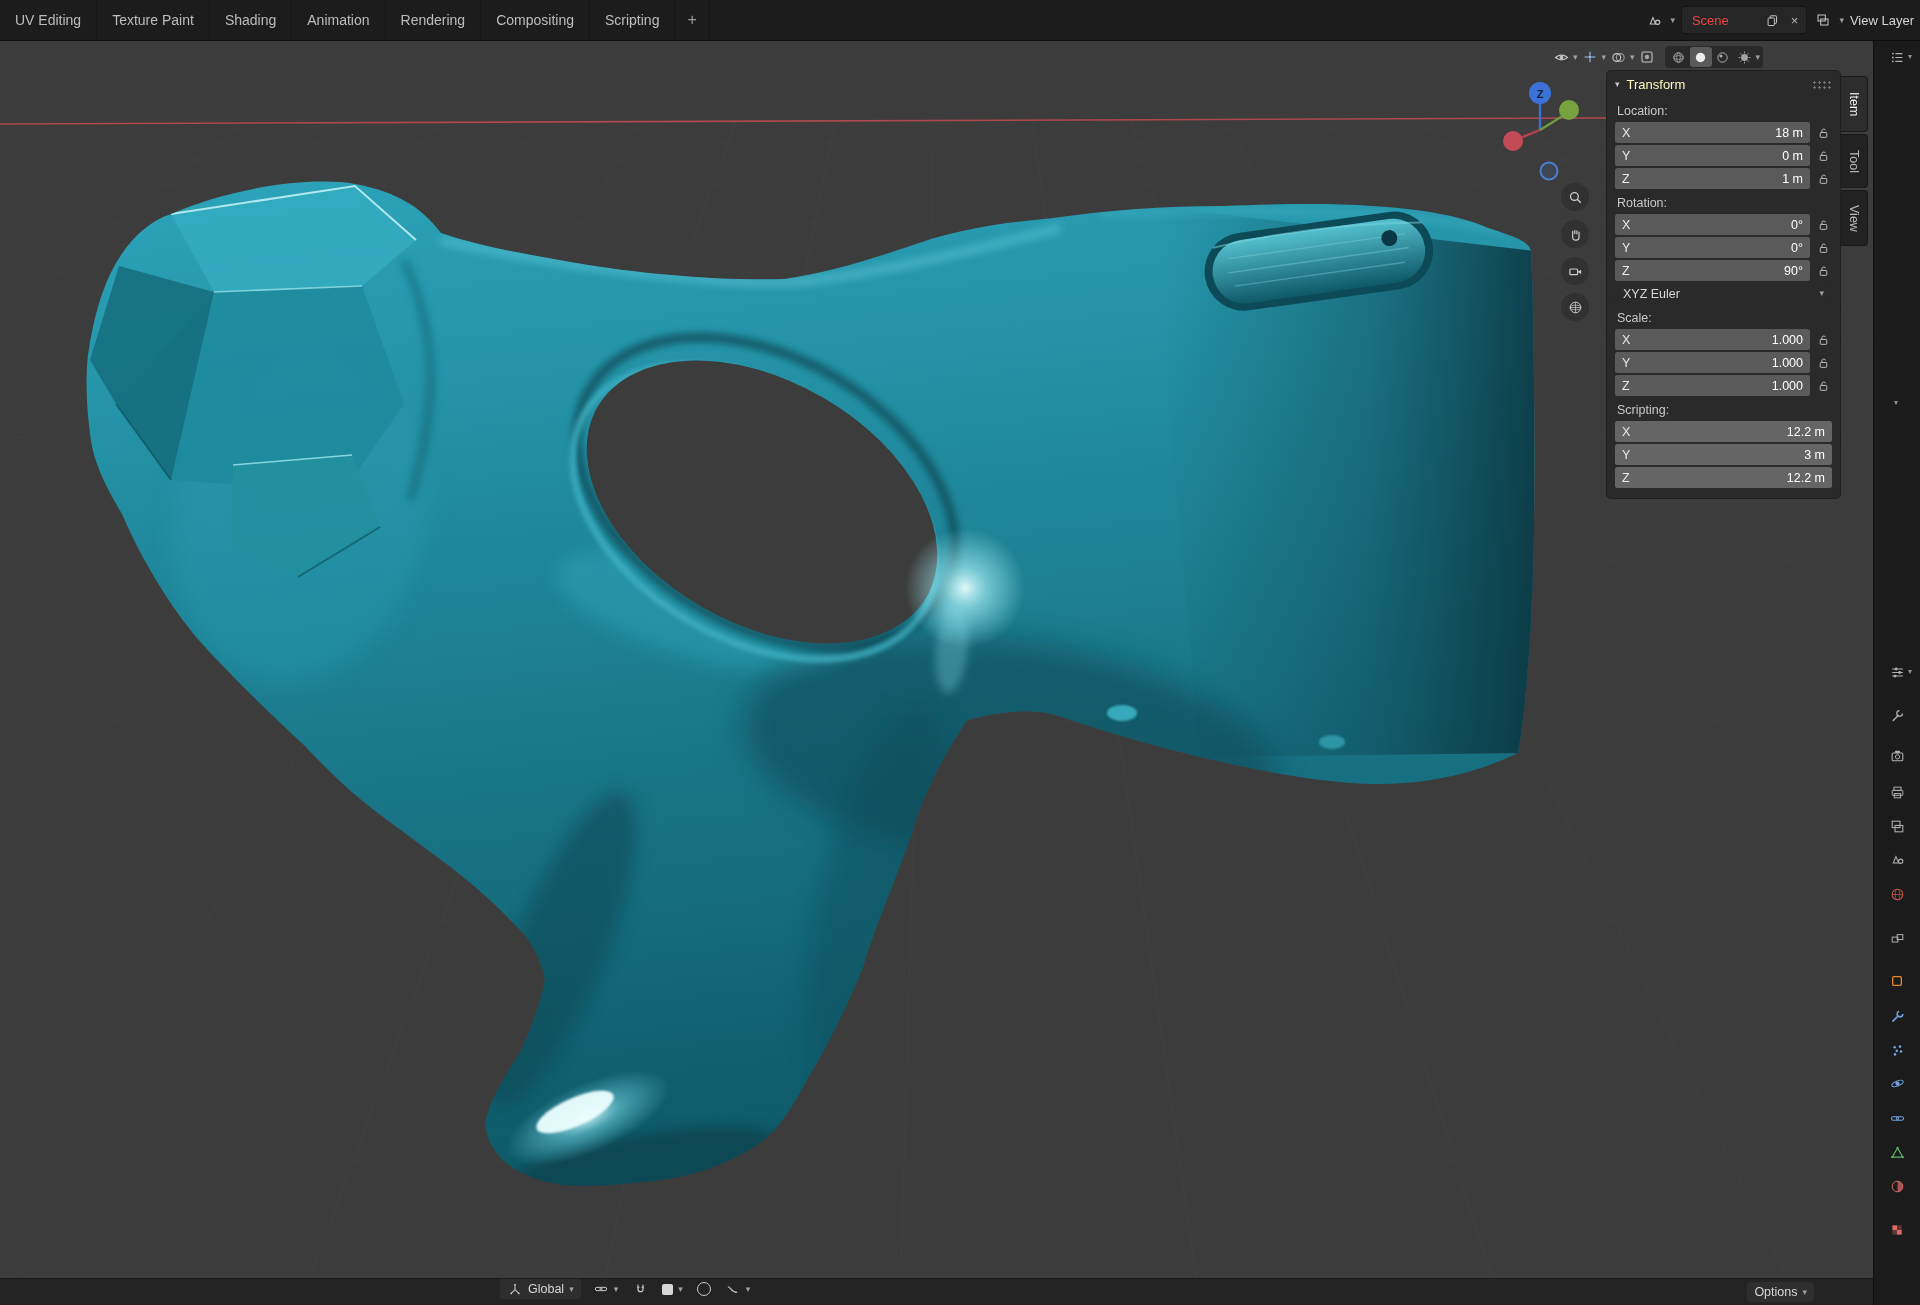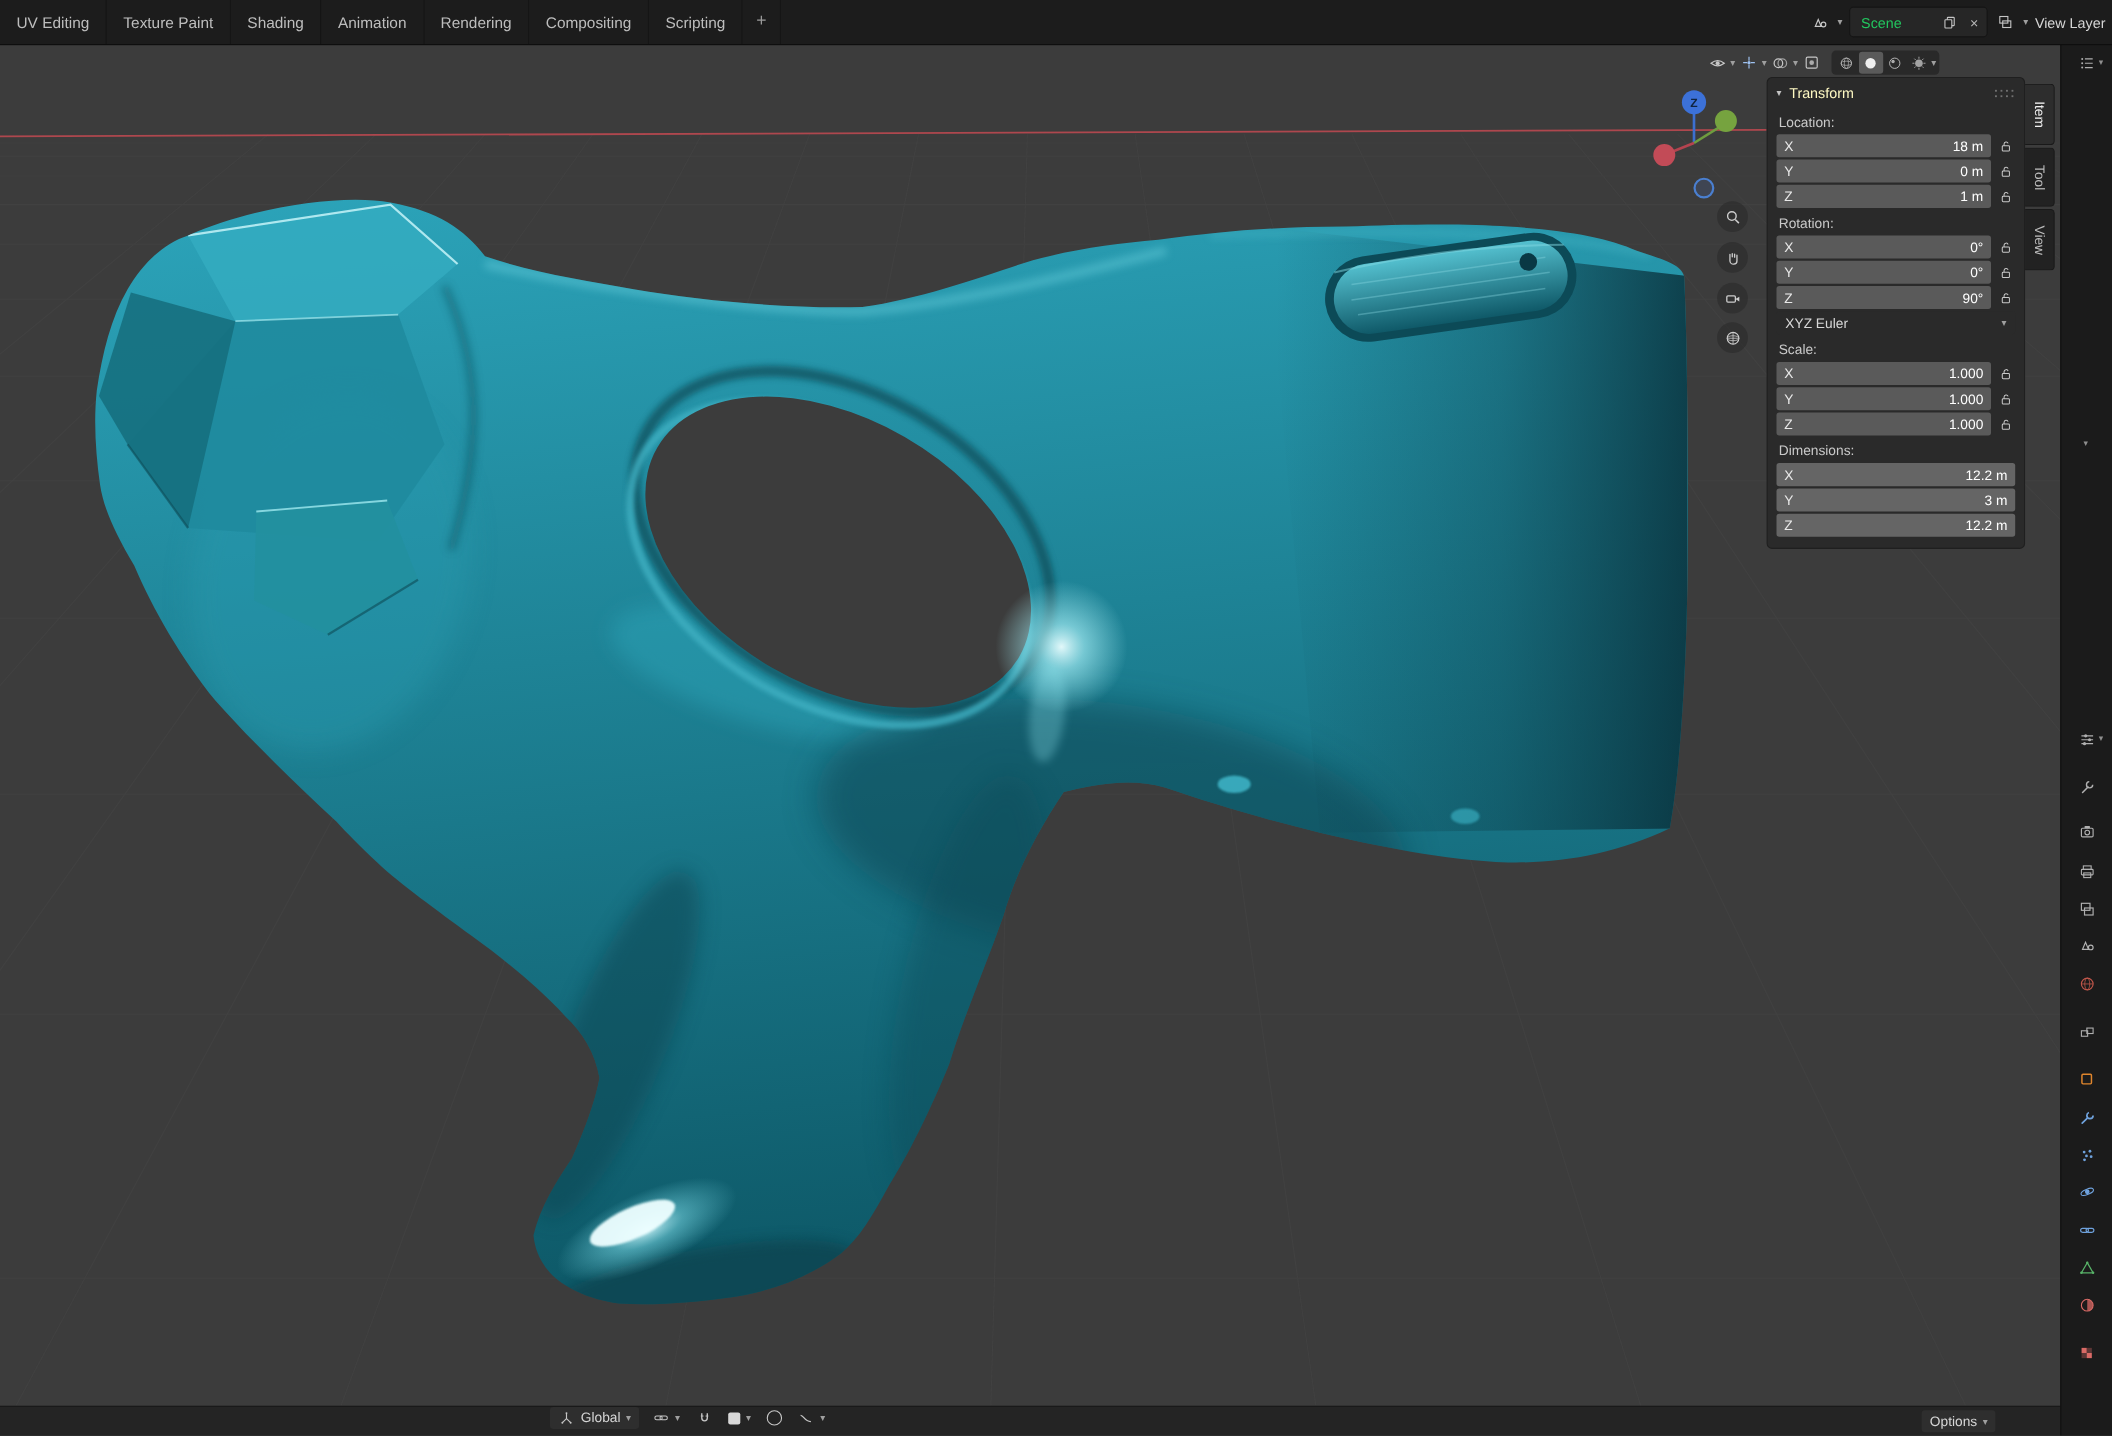--- a/index.html
+++ b/index.html
@@ -12,21 +12,21 @@
   .topbar{position:absolute;top:0;left:0;width:1920px;height:40px;background:#1c1c1c;
     border-bottom:1px solid #0e0e0e;display:flex;align-items:center;z-index:50;}
   .tabs{display:flex;height:100%;align-items:stretch;}
   .tab{display:flex;align-items:center;padding:0 15px;font-size:14px;color:#bdbdbd;
     border-right:1px solid #151515;cursor:default;white-space:nowrap;}
   .tab.add{color:#9a9a9a;font-size:16px;padding:0 12px;}
   .topbar-right{margin-left:auto;display:flex;align-items:center;gap:6px;padding-right:6px;}
   .tb-icon{width:20px;height:20px;display:flex;align-items:center;justify-content:center;color:#c6c6c6;}
   .tb-field{display:flex;align-items:center;background:#262626;border:1px solid #151515;
     border-radius:4px;height:26px;padding:0 6px;gap:6px;}
-  .tb-field .name{font-size:13px;color:#22c55e;padding:0 28px 0 4px;}
+  .tb-field .name{font-size:13px;color:#ef4444;padding:0 28px 0 4px;}
   .chev{font-size:9px;color:#9f9f9f;line-height:1;}
   .x-icon{color:#b5b5b5;font-size:13px;padding:0 2px;}
   .tb-label{font-size:13px;color:#d5d5d5;white-space:nowrap;}
   
   .viewport{position:absolute;top:40px;left:0;width:1874px;bottom:0;background:#3c3c3c;overflow:hidden;}
   .scene-svg{position:absolute;top:0;left:0;}
   
   .vp-header{position:absolute;top:6px;left:1550px;display:flex;align-items:center;gap:1px;z-index:20;}
   .vp-ic{width:22px;height:22px;display:flex;align-items:center;justify-content:center;color:#c6c6c6;}
   .shade-group{display:flex;align-items:center;background:rgba(38,38,38,.85);border-radius:4px;padding:1px 3px;margin-left:6px;}
@@ -609,21 +609,21 @@
             <span class="ax">Z</span>
             <span class="val">1.000</span>
           </div>
         <span class="lockbox">
             <svg width="13" height="14">
               <use href="#i-lock-open"></use>
             </svg>
           </span>
       </div>
 
-      <div class="sec-label">Dimensions:</div>
+      <div class="sec-label">Scripting:</div>
       <div class="row dim">
         <div class="field">
             <span class="ax">X</span>
             <span class="val">12.2 m</span>
           </div>
       </div>
       <div class="row dim">
         <div class="field">
             <span class="ax">Y</span>
             <span class="val">3 m</span>

